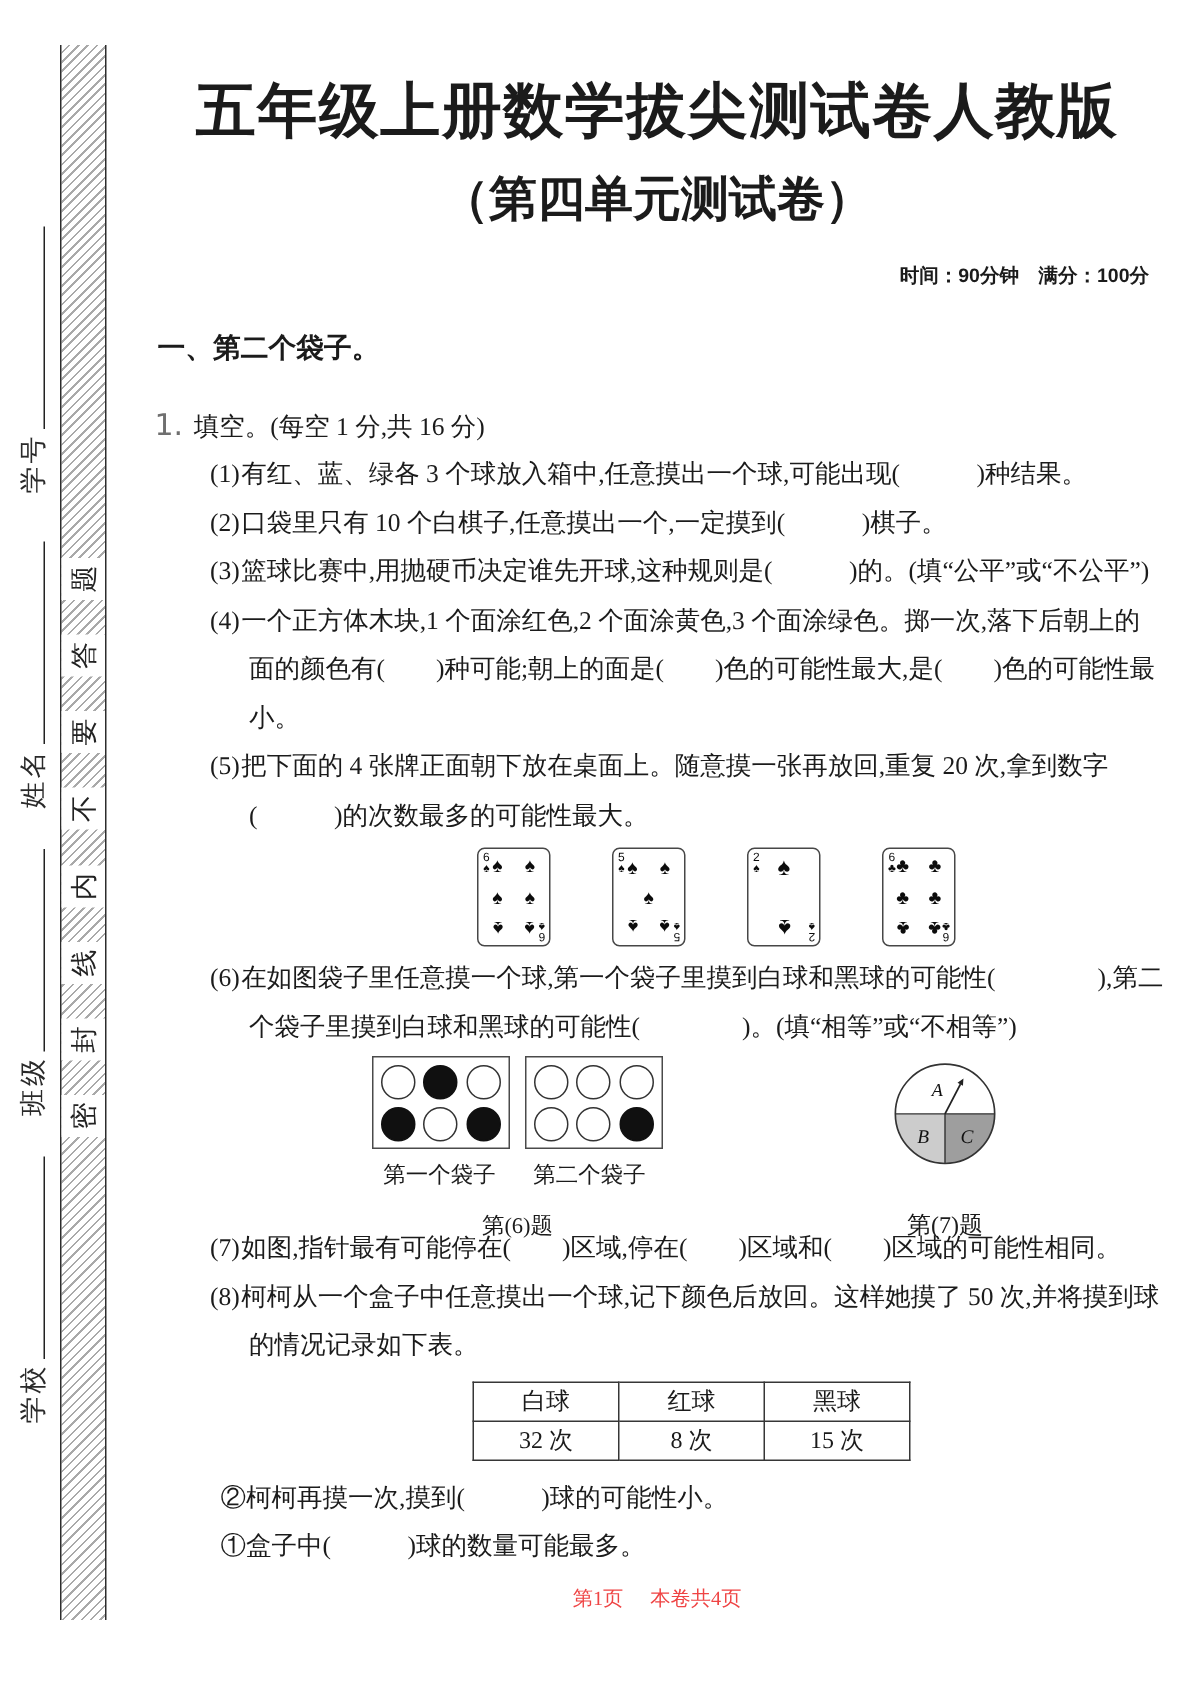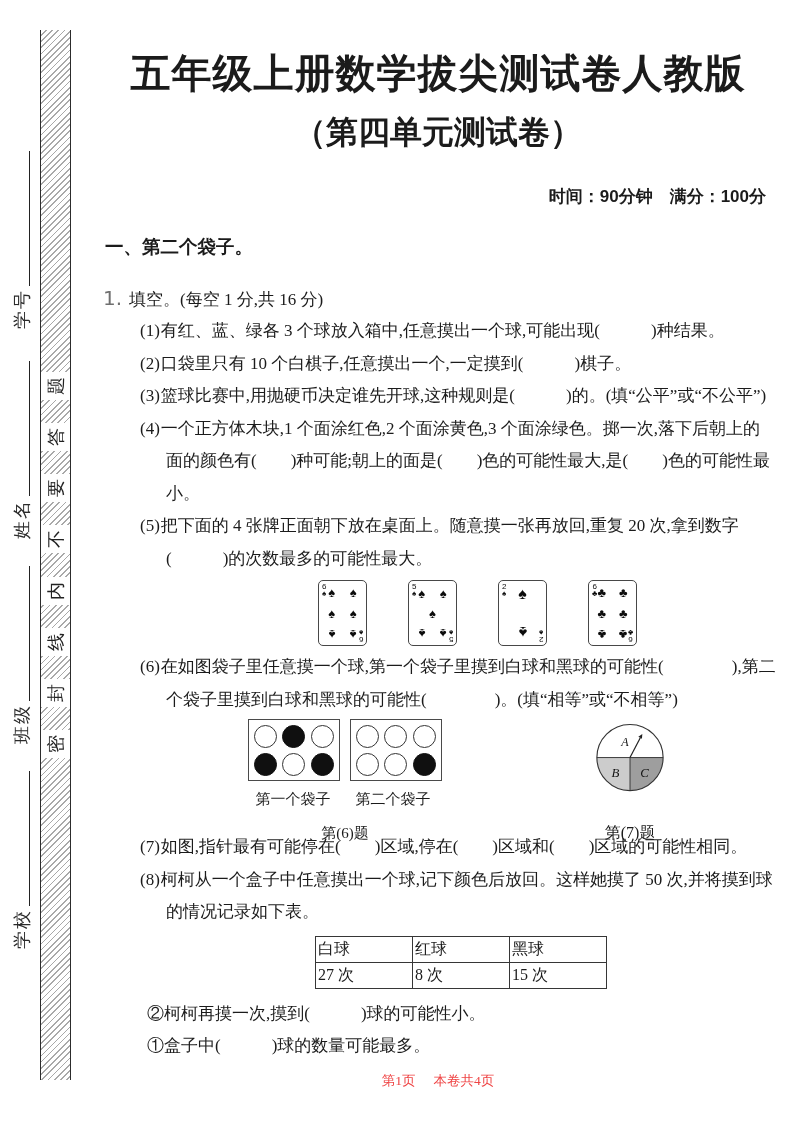--- a/index.html
+++ b/index.html
@@ -19,21 +19,21 @@
     display:flex;align-items:flex-end;font-size:18px;white-space:nowrap;color:#2a2a2a;}
   .field .flabel{letter-spacing:2px;line-height:22px;}
   .field .fline{flex:1;border-bottom:1.4px solid #222;margin-bottom:3px;margin-left:3px;}
 
   
   .content{position:absolute;left:100px;top:0;width:676px;}
   .title{margin:46px 0 0 0;text-align:center;font-size:40px;font-weight:700;letter-spacing:1px;
     font-family:"Liberation Sans","DejaVu Sans",sans-serif;}
   .subtitle{margin-top:10px;text-align:center;font-size:32px;font-weight:700;
     font-family:"Liberation Sans","DejaVu Sans",sans-serif;}
-  .meta{margin-top:30px;padding-right:10px;text-align:right;font-size:17px;font-weight:700;
+  .meta{margin-top:20px;padding-right:10px;text-align:right;font-size:13px;font-weight:700;
     font-family:"Liberation Sans","DejaVu Sans",sans-serif;}
   .section-heading{margin-top:26px;margin-left:5px;font-size:18.5px;font-weight:700;
     font-family:"Liberation Sans","DejaVu Sans",sans-serif;}
   .q1-head{margin-top:24px;margin-left:3px;font-size:17px;line-height:30px;}
   .q1-num{font-family:"DejaVu Sans",sans-serif;color:#6f6f6f;font-size:20px;margin-right:7px;}
   .items{margin-left:20px;font-size:17px;line-height:32.5px;}
   .item{padding-left:46px;text-indent:-26px;}
   .inum{margin-right:1px;}
 
   
@@ -56,21 +56,21 @@
   .ball{width:23px;height:23px;border-radius:50%;border:1.5px solid #333;background:#fff;box-sizing:border-box;}
   .ball.black{background:#101010;border-color:#101010;}
   .bag-labels{display:flex;gap:10px;margin-top:2px;}
   .bag-label{width:90px;text-align:center;font-size:15px;}
   .bags-caption{text-align:center;font-size:15px;margin-top:1px;}
   .spinner-group{position:absolute;left:467px;top:0;width:86px;text-align:center;}
   .spinner-caption{font-size:16px;margin-top:0px;}
 
   
   .table8{margin:7px 0 0 215px;border-collapse:collapse;font-size:16px;}
-  .table8 td{border:1.5px solid #363636;width:92px;height:23px;padding:1px 2px;}
+  .table8 td{border:1.5px solid #363636;width:92px;height:23px;text-align:center;padding:1px 2px;}
 
   .subitems{margin-left:47px;margin-top:9px;font-size:17px;line-height:32.5px;}
   .footer{margin-top:9px;text-align:center;font-size:13.5px;color:#ef4444;}
   .footer .total{margin-left:18px;}
 </style>
 </head>
 <body>
 
 <div class="sheet">
 
@@ -255,21 +255,21 @@
     </div>
 
     <table class="table8">
       <tbody>
         <tr>
             <td>白球</td>
             <td>红球</td>
             <td>黑球</td>
           </tr>
         <tr>
-            <td>27 次</td>
+            <td>32 次</td>
             <td>8 次</td>
             <td>15 次</td>
           </tr>
       </tbody>
     </table>
 
     <div class="subitems">
       <div><span>②</span><span>柯柯再摸一次,摸到(　　　)球的可能性小。</span></div>
       <div><span>①</span><span>盒子中(　　　)球的数量可能最多。</span></div>
     </div>

